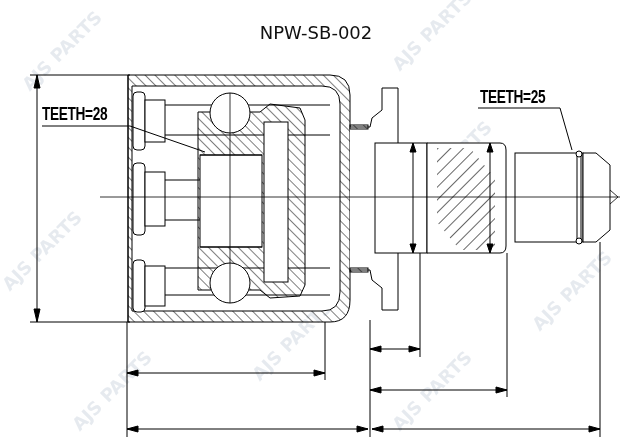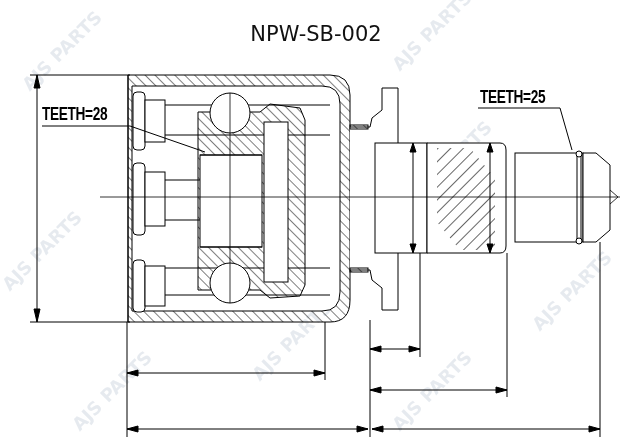--- a/index.html
+++ b/index.html
@@ -1,19 +1,19 @@
 <!DOCTYPE html>
 <html><head>
 <meta charset="utf-8">
 <style>
   html, body { margin: 0; padding: 0; background: #ffffff; }
   body { width: 634px; height: 444px; position: relative; overflow: hidden; font-family: "Liberation Sans", sans-serif; }
   .title {
     position: absolute; left: 0; top: 22px; width: 632px; text-align: center;
-    font-family: "DejaVu Sans", sans-serif; font-size: 21px; color: #111; letter-spacing: 0px;
+    font-family: "DejaVu Sans", sans-serif; font-size: 18px; color: #111; letter-spacing: 0px;
   }
   .label {
     position: absolute; font-family: "Liberation Sans", sans-serif; font-weight: bold;
     font-size: 19px; color: #000; transform: scaleX(0.72); transform-origin: left top;
     letter-spacing: -0.5px;
   }
   svg.drawing { position: absolute; left: 0; top: 0; }
   .wm { position: absolute; color: #b9c4d2; opacity: 0.35; font-family: "DejaVu Sans", sans-serif;
         font-weight: bold; font-size: 18px; transform: rotate(-45deg); white-space: nowrap; pointer-events: none; }
 </style>

